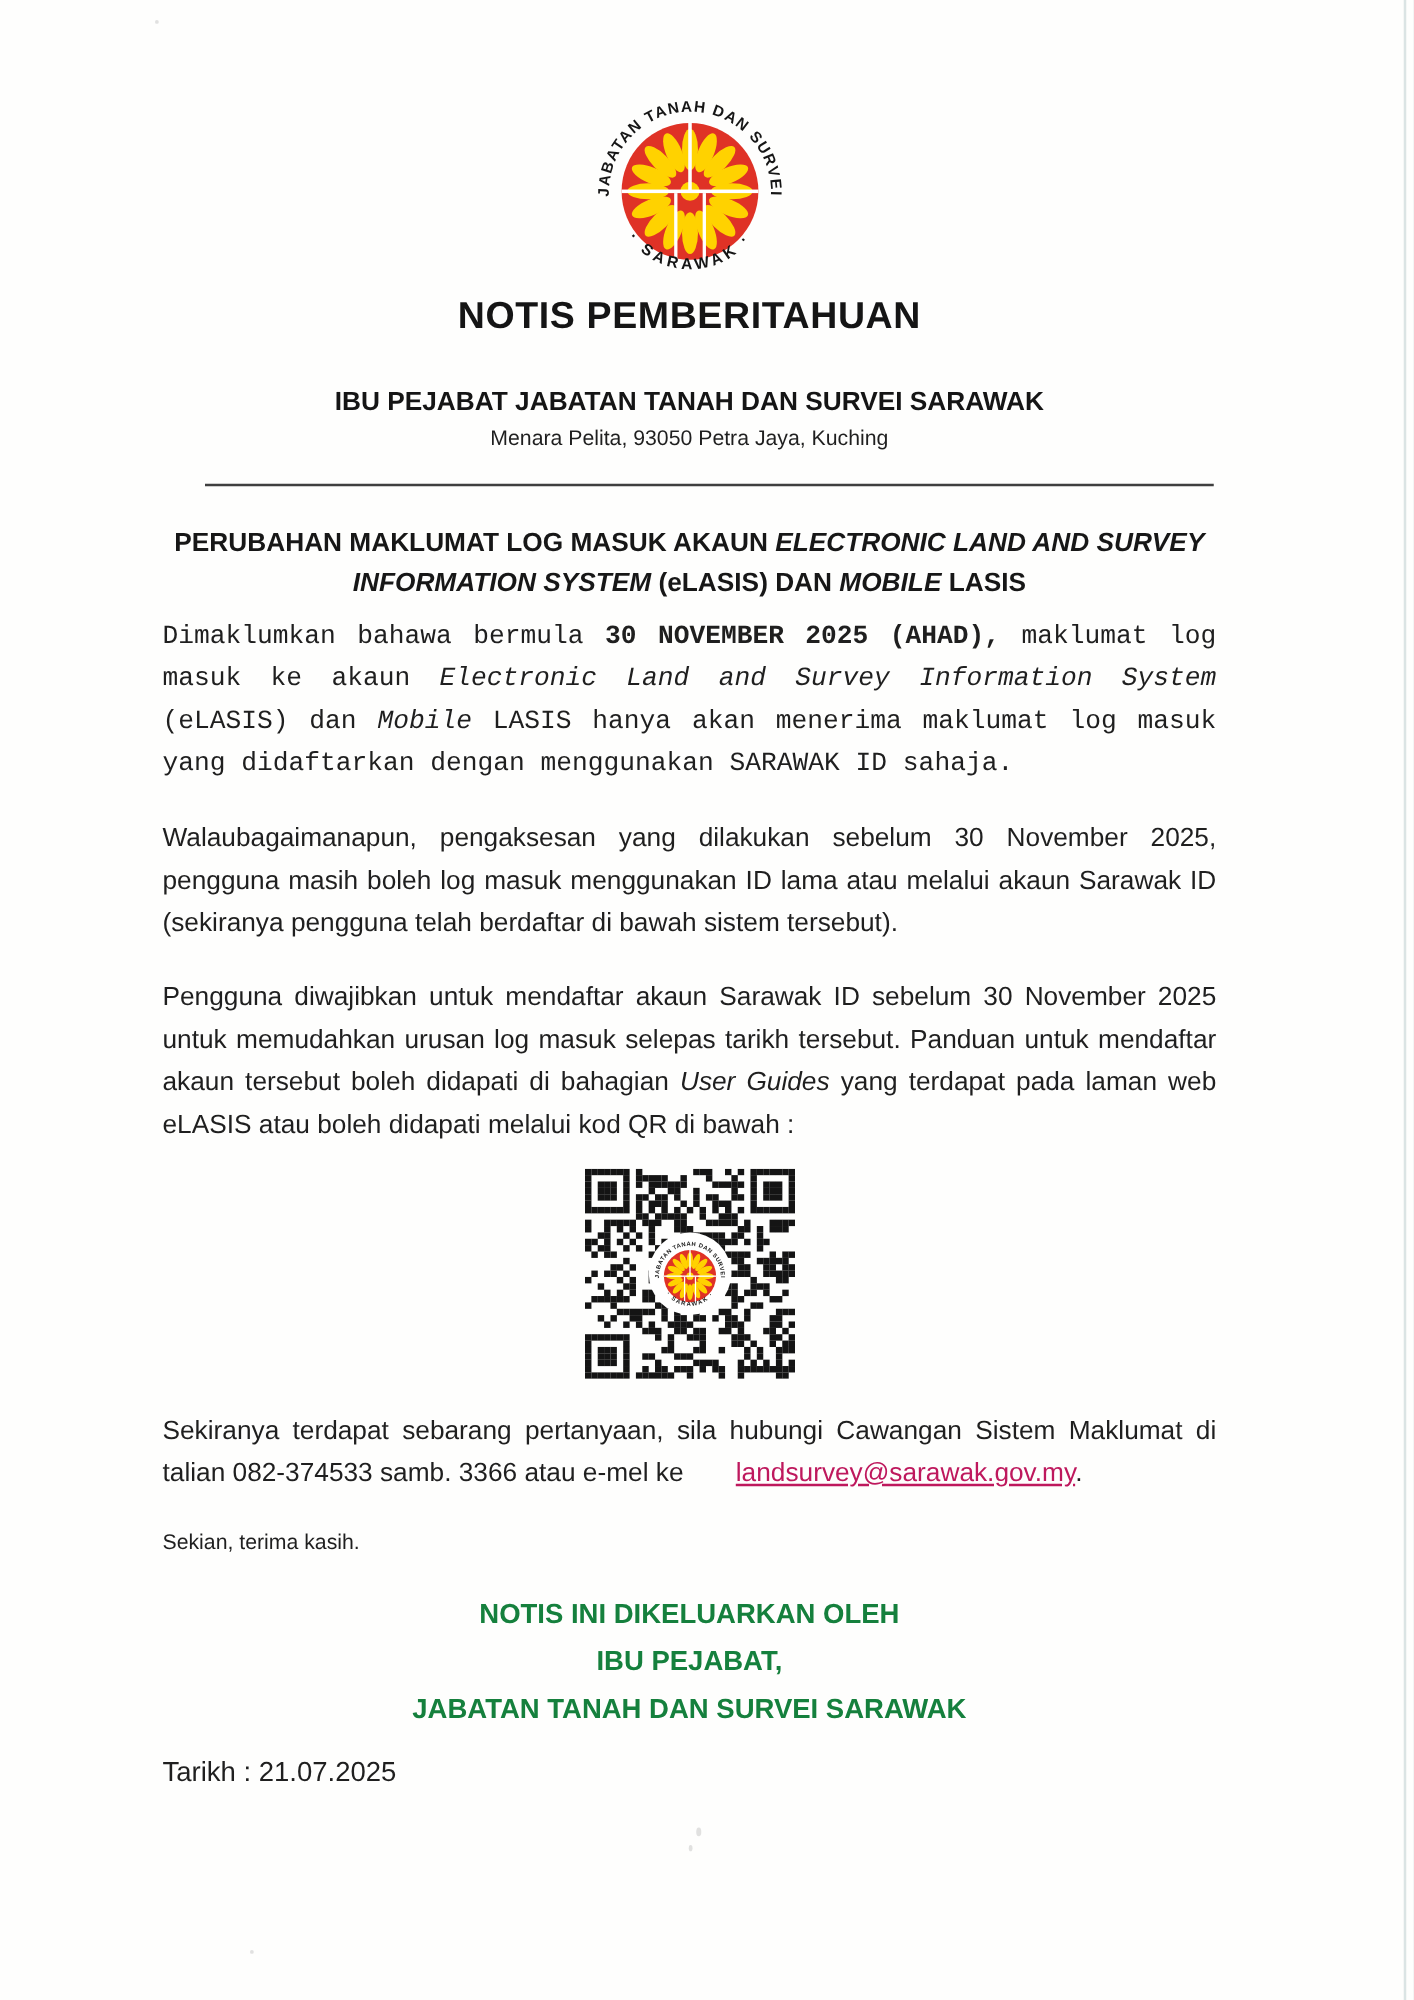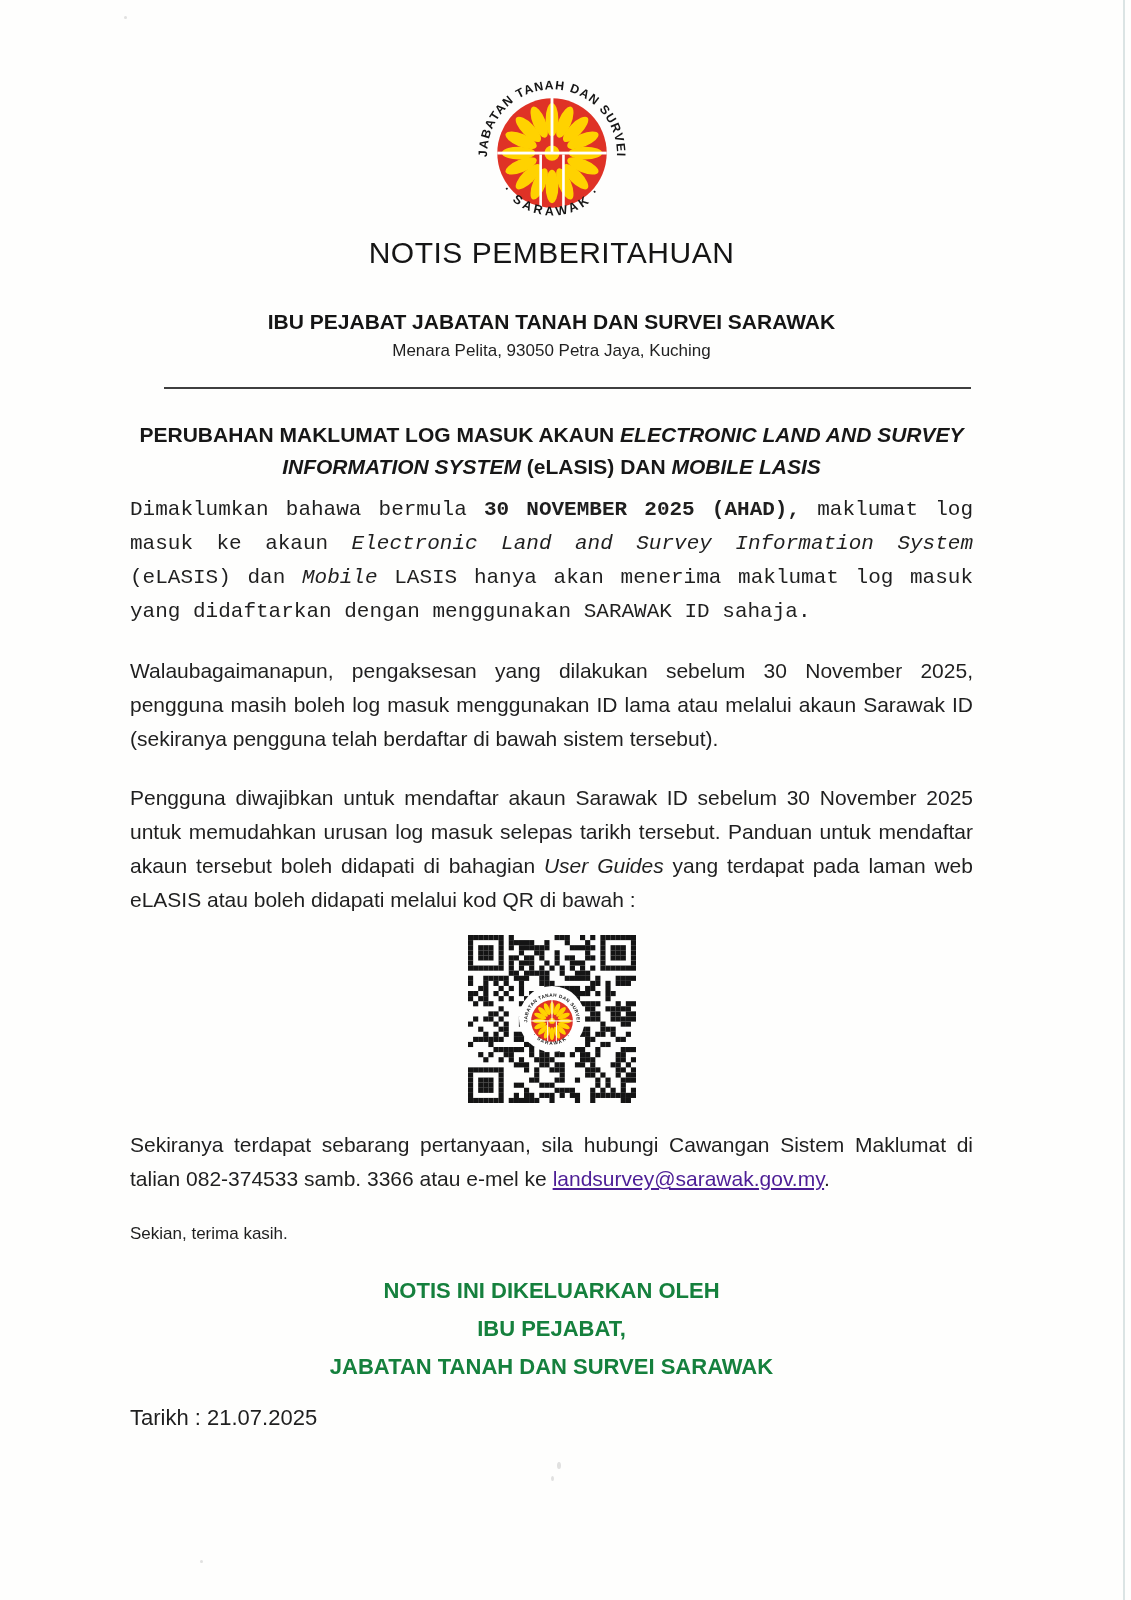--- a/index.html
+++ b/index.html
@@ -22,21 +22,21 @@
     height: 148px;
     display: flex;
     justify-content: center;
     align-items: center;
   }
 
   .notice-title {
     margin: 14px 0 0;
     text-align: center;
     font-size: 30px;
-    font-weight: normal;
+    font-weight: bold;
     color: #151515;
     letter-spacing: 0.5px;
   }
   .office-name {
     margin: 40px 0 0;
     text-align: center;
     font-size: 21px;
     font-weight: bold;
     color: #151515;
   }
@@ -150,21 +150,21 @@
         </svg>
       </div>
 
     <h1 class="notice-title">NOTIS PEMBERITAHUAN</h1>
 
     <h2 class="office-name">IBU PEJABAT JABATAN TANAH DAN SURVEI SARAWAK</h2>
     <div class="office-address">Menara Pelita, 93050 Petra Jaya, Kuching</div>
 
     <hr class="divider">
 
-    <div class="subject"><span style="font-weight: bold;">PERUBAHAN MAKLUMAT LOG MASUK AKAUN </span><span style="font-weight: bold; font-style: italic;">ELECTRONIC LAND AND SURVEY INFORMATION SYSTEM</span><span style="font-weight: bold;"> (eLASIS) DAN </span><span style="font-weight: bold; font-style: italic;">MOBILE</span><span style="font-weight: bold; font-style: italic;"> LASIS</span></div>
+    <div class="subject"><span style="font-weight: bold;">PERUBAHAN MAKLUMAT LOG MASUK AKAUN </span><span style="font-weight: bold; font-style: italic;">ELECTRONIC LAND AND SURVEY INFORMATION SYSTEM</span><span style="font-weight: bold;"> (eLASIS) DAN </span><span style="font-weight: bold; font-style: italic;">MOBILE</span><span style="font-weight: bold;"> LASIS</span></div>
 
     <p class="body-par first"><span>Dimaklumkan bahawa bermula </span><span style="font-weight: bold;">30 NOVEMBER 2025 (AHAD),</span><span> maklumat log masuk ke akaun </span><span style="font-style: italic;">Electronic Land and Survey Information System</span><span> (eLASIS) dan </span><span style="font-style: italic;">Mobile</span><span> LASIS hanya akan menerima maklumat log masuk yang didaftarkan dengan menggunakan SARAWAK ID sahaja.</span></p>
 
     <p class="body-par"><span>Walaubagaimanapun, pengaksesan yang dilakukan sebelum 30 November 2025, pengguna masih boleh log masuk menggunakan ID lama atau melalui akaun Sarawak ID (sekiranya pengguna telah berdaftar di bawah sistem tersebut).</span></p>
 
     <p class="body-par"><span>Pengguna diwajibkan untuk mendaftar akaun Sarawak ID sebelum 30 November 2025 untuk memudahkan urusan log masuk selepas tarikh tersebut. Panduan untuk mendaftar akaun tersebut boleh didapati di bahagian </span><span style="font-style: italic;">User Guides</span><span> yang terdapat pada laman web eLASIS atau boleh didapati melalui kod QR di bawah :</span></p>
 
     <div class="qr-wrap">
       <div id="qr-svg"><svg width="168" height="168" viewBox="0 0 168 168" fill="#141414">
             <rect x="0.00" y="0.00" width="5.15" height="5.15"></rect>
@@ -710,21 +710,21 @@
             <rect x="73.6" y="25" width="2.8" height="55" fill="#ffffff"></rect>
             <rect x="21" y="78.6" width="108" height="2.8" fill="#ffffff"></rect>
             <rect x="62.5" y="81.4" width="2.6" height="52" fill="#ffffff"></rect>
             <rect x="85" y="81.4" width="2.6" height="52" fill="#ffffff"></rect>
             <text font-size="12.2" font-weight="bold" letter-spacing="1.1" fill="#161616" font-family="Liberation Sans, DejaVu Sans, sans-serif"><textPath href="#arcTq" startOffset="50%" text-anchor="middle">JABATAN TANAH DAN SURVEI</textPath></text>
             <text font-size="12.4" font-weight="bold" letter-spacing="3.2" fill="#161616" font-family="Liberation Sans, DejaVu Sans, sans-serif"><textPath href="#arcBq" startOffset="50%" text-anchor="middle">· SARAWAK ·</textPath></text>
           </svg>
         </div>
     </div>
 
-    <p class="body-par"><span>Sekiranya terdapat sebarang pertanyaan, sila hubungi Cawangan Sistem Maklumat di talian 082-374533 samb. 3366 atau e-mel ke </span><span class="email-link" style="color: #4c1d95;">landsurvey@sarawak.gov.my</span><span>.</span></p>
+    <p class="body-par"><span>Sekiranya terdapat sebarang pertanyaan, sila hubungi Cawangan Sistem Maklumat di talian 082-374533 samb. 3366 atau e-mel ke </span><span class="email-link" style="color: #be185d; margin-left: 36px;">landsurvey@sarawak.gov.my</span><span>.</span></p>
 
     <div class="closing">Sekian, terima kasih.</div>
 
     <div class="issuer">
       <div>NOTIS INI DIKELUARKAN OLEH</div>
       <div>IBU PEJABAT,</div>
       <div>JABATAN TANAH DAN SURVEI SARAWAK</div>
     </div>
 
     <div class="date-line">Tarikh : 21.07.2025</div>

